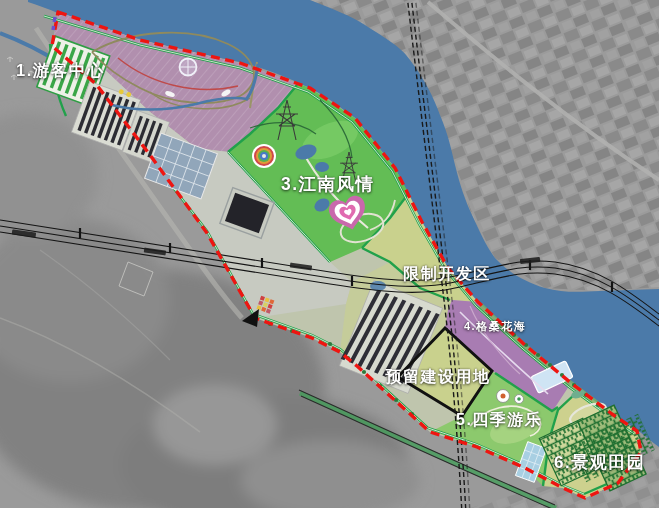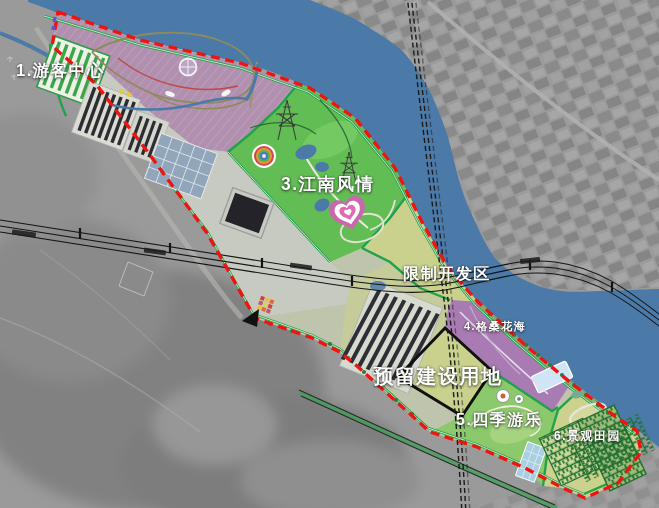--- a/index.html
+++ b/index.html
@@ -340,18 +340,18 @@
     <path d="M242,321 L259,309 L257,327 Z" fill="#111111" stroke="none"></path>
   </g>
 </svg>
 
   <div class="map-label" style="left:16px;top:61px;font-size:16.5px;">1.游客中心</div>
   <div class="map-label" style="left:281px;top:174px;font-size:17.5px;">3.江南风情</div>
   <div class="map-label two-line" style="left:368px;top:263px;width:158px;font-size:16px;">
     <div>限制开发区</div>
   </div>
   <div class="map-label" style="left:464px;top:320px;font-size:11px;">4.格桑花海</div>
-  <div class="map-label two-line" style="left:356px;top:366px;width:164px;font-size:20px;">
+  <div class="map-label two-line" style="left:356px;top:366px;width:164px;font-size:16px;">
     <div>预留建设用地</div>
   </div>
   <div class="map-label" style="left:456px;top:410px;font-size:16px;">5.四季游乐</div>
-  <div class="map-label" style="left:554px;top:429px;font-size:12px;border-radius:7px;">6.景观田园</div>
+  <div class="map-label" style="left:554px;top:453px;font-size:17px;border-radius:7px;">6.景观田园</div>
 </div>
 
 </body></html>

